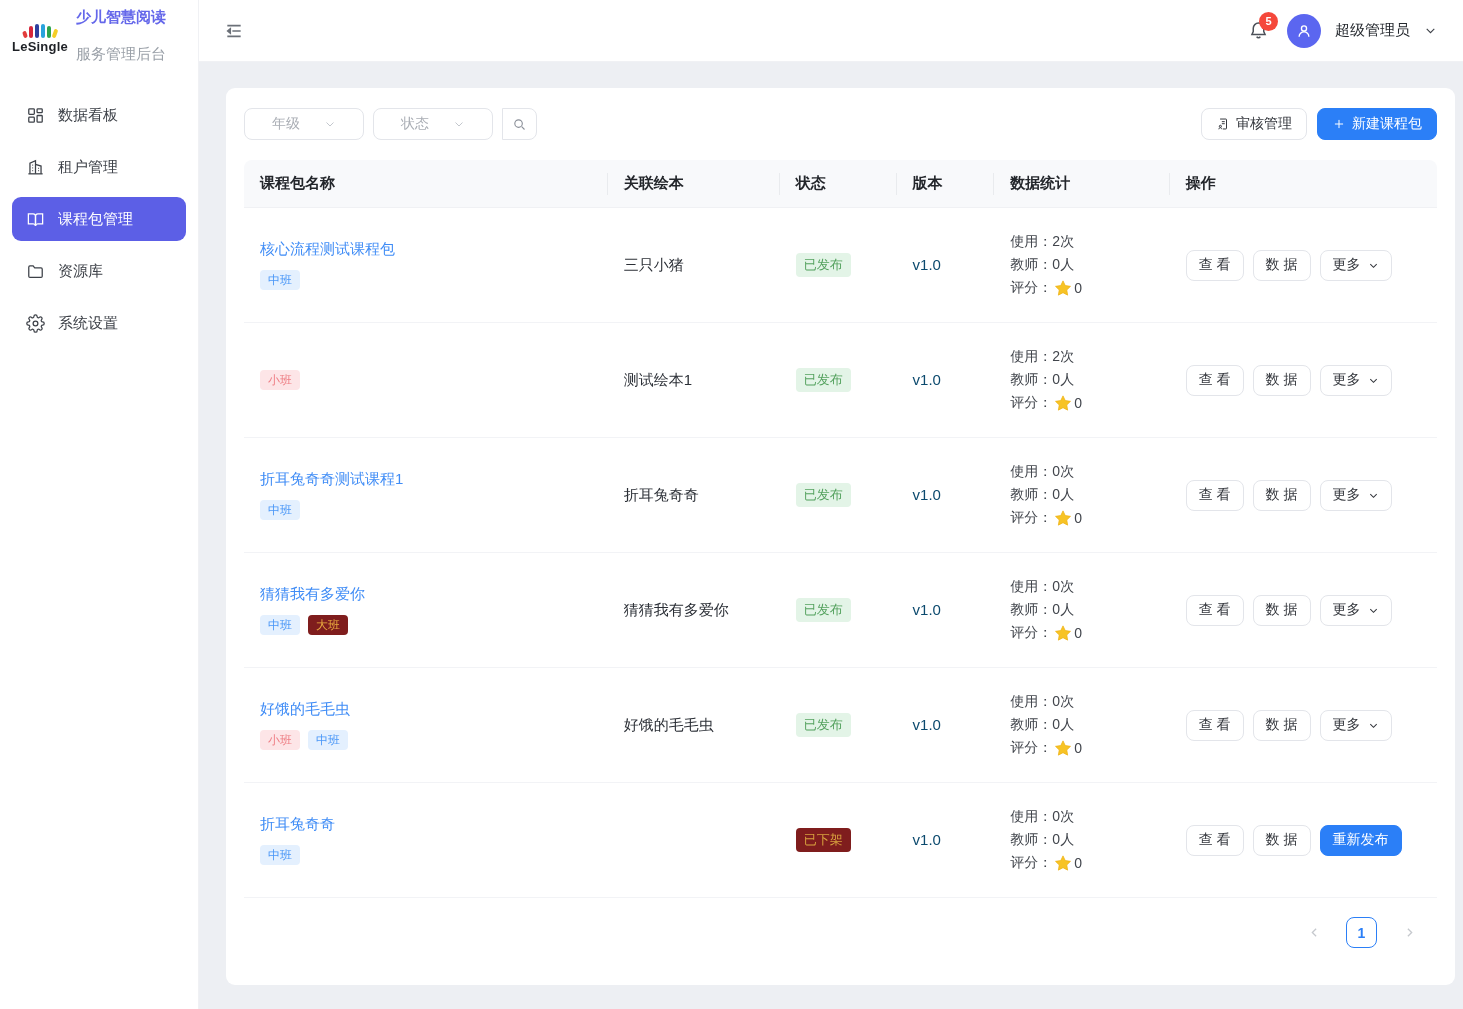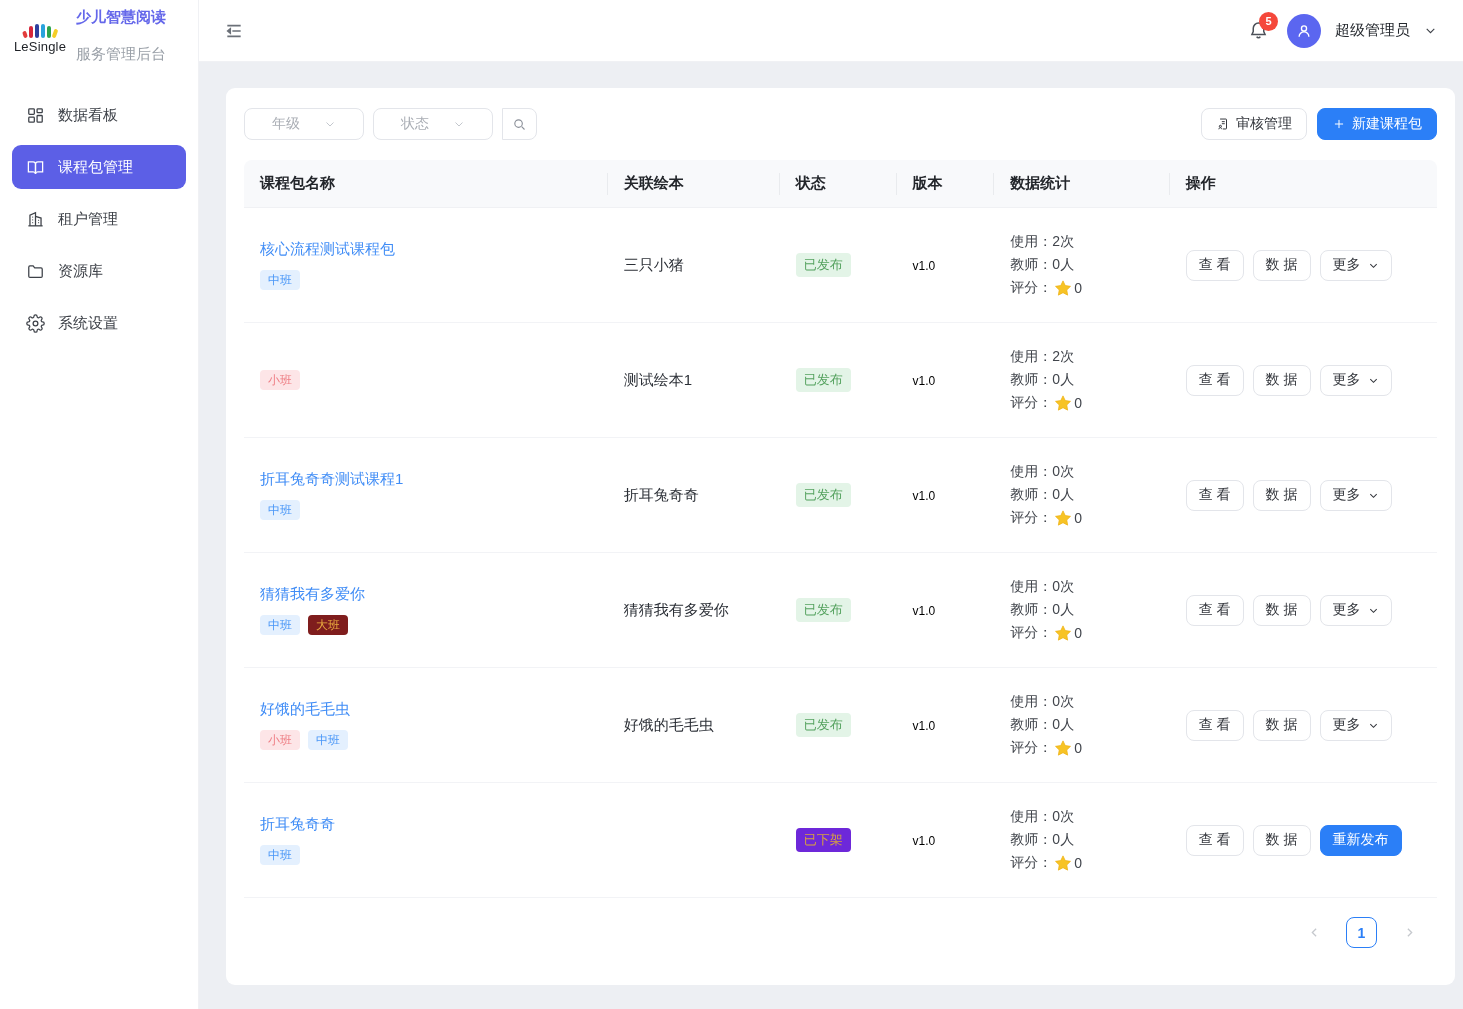--- a/index.html
+++ b/index.html
@@ -11,21 +11,21 @@
   .brand { display:flex; align-items:center; gap:10px; padding:13px 12px 12px 14px; height:71px; }
   .logo-mark { display:flex; flex-direction:column; align-items:center; width:52px; }
   .logo-bars { display:flex; align-items:flex-end; gap:2px; height:20px; }
   .logo-bars i { width:4px; border-radius:2px; display:block; }
   .logo-bars i:nth-child(1){ height:7px;  background:#e23c3c; transform:rotate(-18deg); }
   .logo-bars i:nth-child(2){ height:12px; background:#d6273b; }
   .logo-bars i:nth-child(3){ height:14px; background:#2d3f9e; }
   .logo-bars i:nth-child(4){ height:14px; background:#29a3dd; }
   .logo-bars i:nth-child(5){ height:12px; background:#2ca44e; }
   .logo-bars i:nth-child(6){ height:9px;  background:#f4ce27; transform:rotate(20deg); }
-  .logo-word { font-size:13px; font-weight:400; color:#1e2126; letter-spacing:.2px; margin-top:1px; }
+  .logo-word { font-size:13px; font-weight:700; color:#1e2126; letter-spacing:.2px; margin-top:1px; }
   .brand-text { display:flex; flex-direction:column; gap:18px; }
   .brand-title { font-size:15px; font-weight:700; color:#6467ea; }
   .brand-sub { font-size:15px; color:#9aa0a8; }
 
   .menu { margin-top:22px; }
   .menu-item { display:flex; align-items:center; gap:13px; height:44px; margin:8px 12px; padding:0 14px; border-radius:9px; font-size:15px; color:#3d4148; cursor:pointer; }
   .menu-item svg { width:19px; height:19px; stroke:currentColor; fill:none; stroke-width:1.6; flex:0 0 auto; }
   .menu-item.active { background:#5c5fe6; color:#fff; }
 
   
@@ -74,22 +74,22 @@
   .trow { display:flex; align-items:center; min-height:115px; border-bottom:1px solid #f2f3f6; }
   .pkg-link { display:block; font-size:15px; color:#3f8cf6; text-decoration:none; cursor:pointer; margin-bottom:11px; }
   .tags { display:flex; gap:8px; }
   .tag { font-size:12px; padding:3px 8px; border-radius:4px; line-height:1.2; }
   .tag[data-type="blue"]   { background:#e4f0fe; color:#4a97f7; }
   .tag[data-type="pink"]   { background:#fde5e7; color:#ee7e84; }
   .tag[data-type="yellow"] { background:#7f1d1d; color:#e9ab3f; }
   .col-book span { font-size:15px; color:#2b2f36; }
   .badge { display:inline-block; font-size:13px; padding:4px 8px; border-radius:4px; line-height:1.2; }
   .badge[data-type="published"] { background:#e3f4e7; color:#55a25f; }
-  .badge[data-type="off"]       { background:#6d28d9; color:#d8a23e; }
-  .col-version span { font-size:12px; color:#000000; }
+  .badge[data-type="off"]       { background:#7f1d1d; color:#d8a23e; }
+  .col-version span { font-size:15px; color:#0c4a6e; }
   .stat { display:flex; align-items:center; font-size:14px; color:#41454c; margin:5px 0; }
   .stat .star { width:18px; height:18px; margin:0 2px 0 2px; }
   .col-ops { display:flex; align-items:center; gap:9px; }
   .col-ops .btn { height:31px; padding:0 12px; }
   .btn-more svg { width:11px; height:11px; stroke-width:2.2; margin-left:1px; }
 
   
   .pagination { display:flex; align-items:center; justify-content:flex-end; gap:18px; margin-top:19px; padding-right:14px; }
   .page-arrow { width:28px; height:28px; display:flex; align-items:center; justify-content:center; cursor:default; }
   .page-arrow svg { width:13px; height:13px; stroke:#c6c9ce; fill:none; stroke-width:2.4; }
@@ -120,35 +120,35 @@
   <nav class="menu">
     <div class="menu-item">
       <svg viewBox="0 0 24 24">
           <rect x="3.5" y="3.5" width="7" height="7" rx="1"></rect>
           <rect x="14" y="3.5" width="6.5" height="5" rx="1"></rect>
           <rect x="3.5" y="14" width="7" height="6.5" rx="1"></rect>
           <rect x="14" y="12" width="6.5" height="8.5" rx="1"></rect>
         </svg>
       <span>数据看板</span>
     </div>
-    <div class="menu-item active">
-      <svg viewBox="0 0 24 24">
-          <path d="M3 5h6a3 3 0 0 1 3 3v12a3 3 0 0 0-3-2.5H3z"></path>
-          <path d="M21 5h-6a3 3 0 0 0-3 3v12a3 3 0 0 1 3-2.5h6z"></path>
-        </svg>
-      <span>课程包管理</span>
-    </div>
     <div class="menu-item">
       <svg viewBox="0 0 24 24">
           <path d="M5 20V6.5L12 3.5v16.5"></path>
           <path d="M12 8l7 2.2V20"></path>
           <path d="M3 20h18"></path>
           <path d="M8 9h1M8 12.5h1M8 16h1M15.5 13h1M15.5 16h1"></path>
         </svg>
       <span>租户管理</span>
+    </div>
+    <div class="menu-item active">
+      <svg viewBox="0 0 24 24">
+          <path d="M3 5h6a3 3 0 0 1 3 3v12a3 3 0 0 0-3-2.5H3z"></path>
+          <path d="M21 5h-6a3 3 0 0 0-3 3v12a3 3 0 0 1 3-2.5h6z"></path>
+        </svg>
+      <span>课程包管理</span>
     </div>
     <div class="menu-item">
       <svg viewBox="0 0 24 24">
           <path d="M3.5 6.5a1.5 1.5 0 0 1 1.5-1.5h4l2 2.5h8a1.5 1.5 0 0 1 1.5 1.5v9a1.5 1.5 0 0 1-1.5 1.5H5a1.5 1.5 0 0 1-1.5-1.5z"></path>
         </svg>
       <span>资源库</span>
     </div>
     <div class="menu-item">
       <svg viewBox="0 0 24 24">
           <circle cx="12" cy="12" r="3"></circle>

